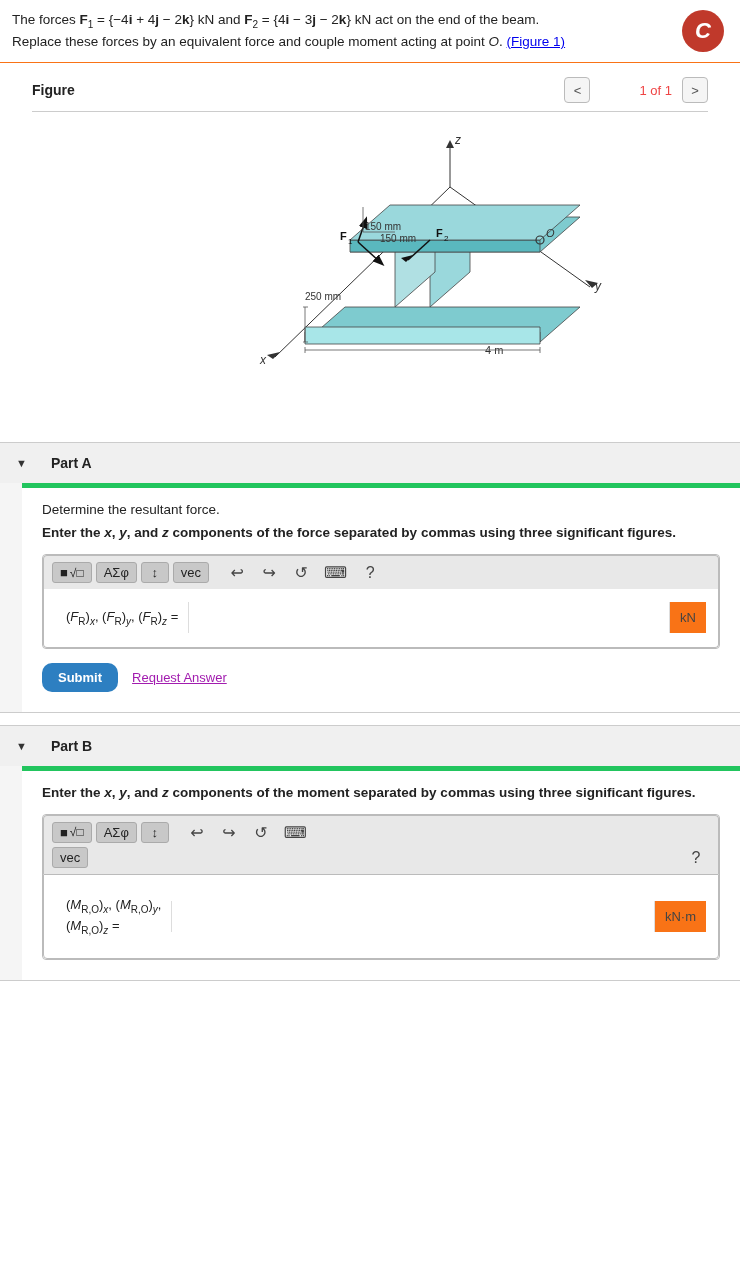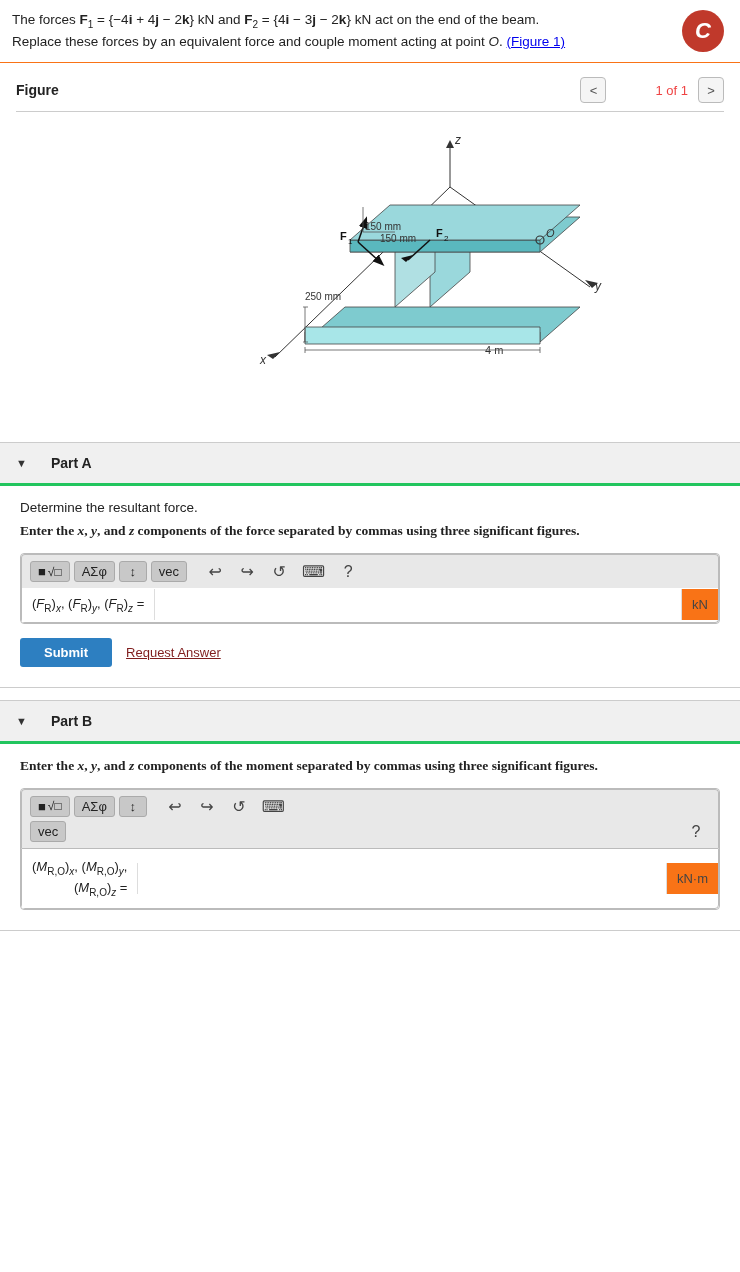--- a/index.html
+++ b/index.html
@@ -37,21 +37,21 @@
       justify-content: center;
       color: white;
       font-size: 22px;
       font-style: italic;
       font-weight: bold;
       flex-shrink: 0;
     }
 
     
     .figure-section {
-      padding: 0 16px;
+      padding: 0 32px;
     }
     .figure-header {
       display: flex;
       align-items: center;
       justify-content: space-between;
       padding: 14px 0 8px 0;
       border-bottom: 1px solid #ccc;
     }
     .figure-title {
       font-weight: bold;
@@ -116,33 +116,34 @@
       color: #333;
     }
     .part-header-title {
       font-weight: bold;
       font-size: 14px;
       margin-left: 16px;
     }
     .part-content {
       background: #fff;
       padding: 14px 20px 20px 20px;
-      border-top: 3px solid #22c55e;
+      border-top: 5px solid #22c55e;
+      margin-left: 22px;
     }
     .part-description {
       font-size: 13.5px;
       margin-bottom: 8px;
       color: #222;
     }
     .part-instruction {
       font-size: 13.5px;
       margin-bottom: 14px;
       color: #222;
     }
-    .part-instruction strong { font-weight: bold; font-family: Liberation Serif, serif; }
+    .part-instruction strong { font-weight: bold; }
 
     
     .math-toolbar {
       background: #e8e8e8;
       border: 1px solid #bbb;
       border-bottom: none;
       padding: 5px 8px;
       display: flex;
       align-items: center;
       gap: 4px;
@@ -172,21 +173,21 @@
     .toolbar-separator { width: 6px; }
 
     
     .input-row {
       display: flex;
       align-items: center;
       border: 1px solid #bbb;
       border-top: none;
       border-radius: 0 0 4px 4px;
       background: #fff;
-      padding: 0;
+      padding: 12px;
     }
     .input-label {
       padding: 8px 10px;
       font-size: 13px;
       white-space: nowrap;
       background: #fff;
       color: #222;
     }
     .input-field {
       flex: 1;
@@ -210,28 +211,28 @@
     .submit-row {
       display: flex;
       align-items: center;
       gap: 14px;
       margin-top: 14px;
     }
     .submit-btn {
       background: #2d7fc1;
       color: #fff;
       border: none;
-      border-radius: 3px;
-      padding: 7px 24px;
+      border-radius: 10px;
+      padding: 7px 16px;
       font-size: 13px;
       cursor: pointer;
       font-weight: bold;
     }
     .request-answer-link {
-      color: #7f1d1d;
+      color: #a21caf;
       font-size: 13px;
       cursor: pointer;
       text-decoration: underline;
     }
 
     
     .math-toolbar-b {
       background: #e8e8e8;
       border: 1px solid #bbb;
       border-bottom: none;
@@ -475,21 +476,21 @@
             <span>vec</span>
           </button>
           <div style="flex:1;"></div>
           <button class="math-toolbar-btn icon-only">
             <span>?</span>
           </button>
         </div>
       </div>
 
       <div class="input-row" style="border-top: 1px solid #bbb;">
-        <span class="input-label" style="line-height:1.5;text-align:right;">
+        <span class="input-label" style="line-height:1.5;">
           (<em>M</em><sub>R,O</sub>)<sub><em>x</em></sub>, (<em>M</em><sub>R,O</sub>)<sub><em>y</em></sub>,<br>
           (<em>M</em><sub>R,O</sub>)<sub><em>z</em></sub> =
         </span>
         <input type="text" class="input-field" value="" style="">
         <span class="input-unit">kN·m</span>
       </div>
     </div>
   </div>
 </div>
 

